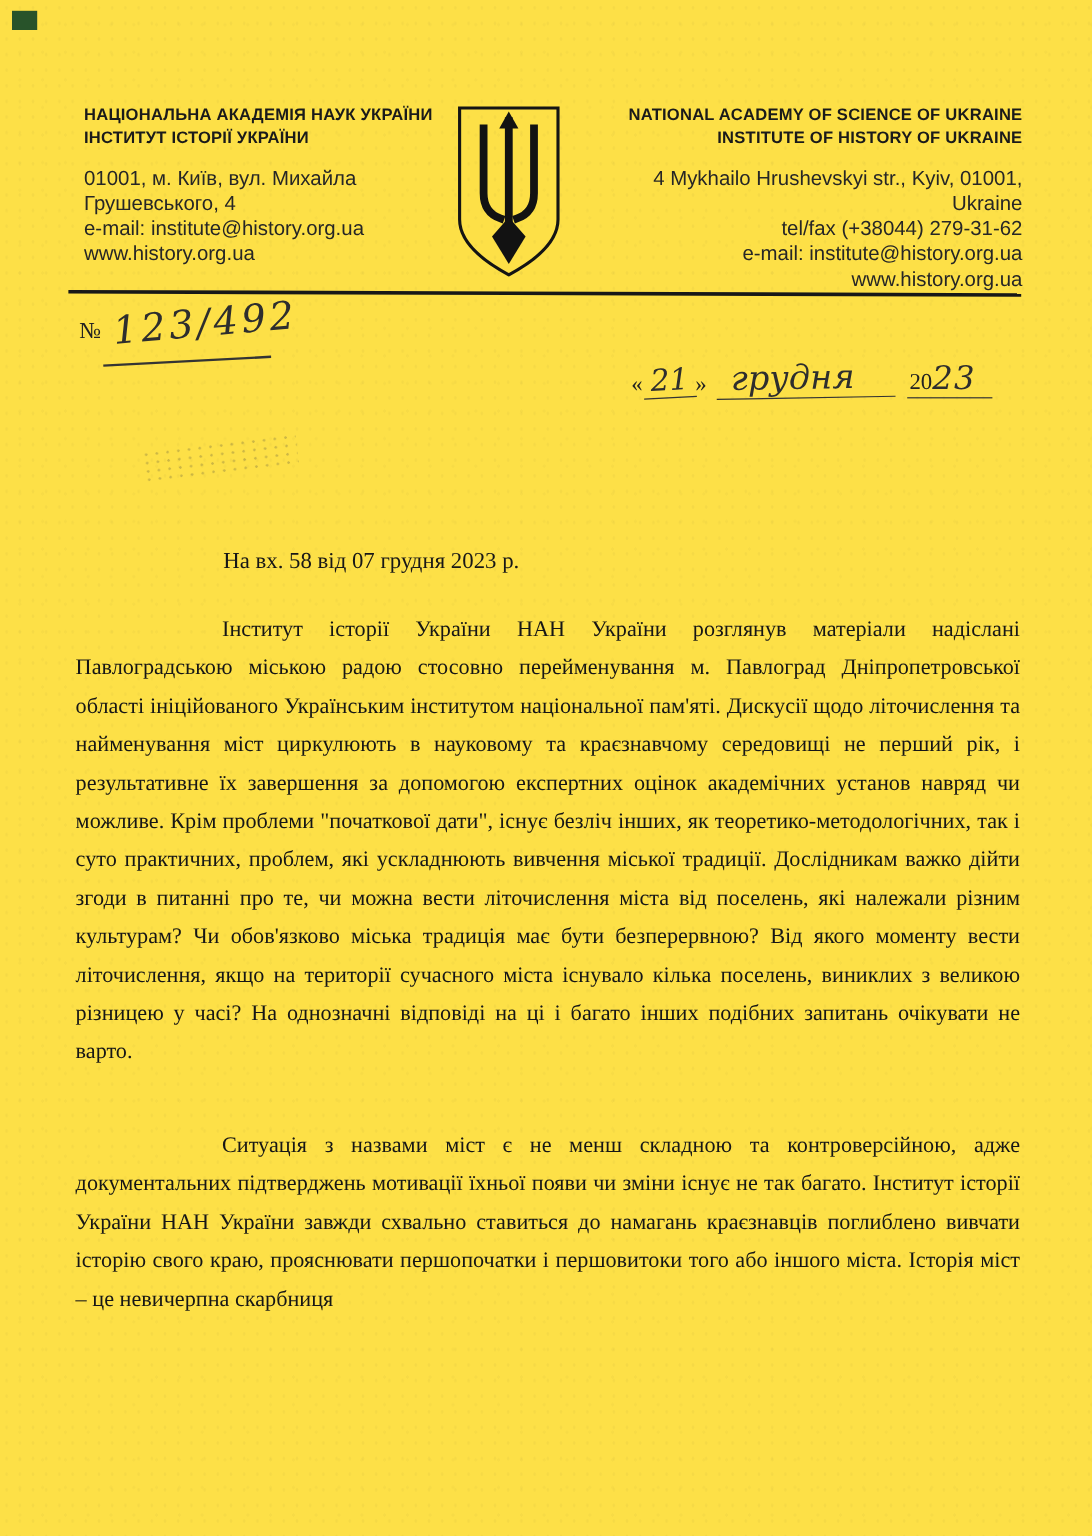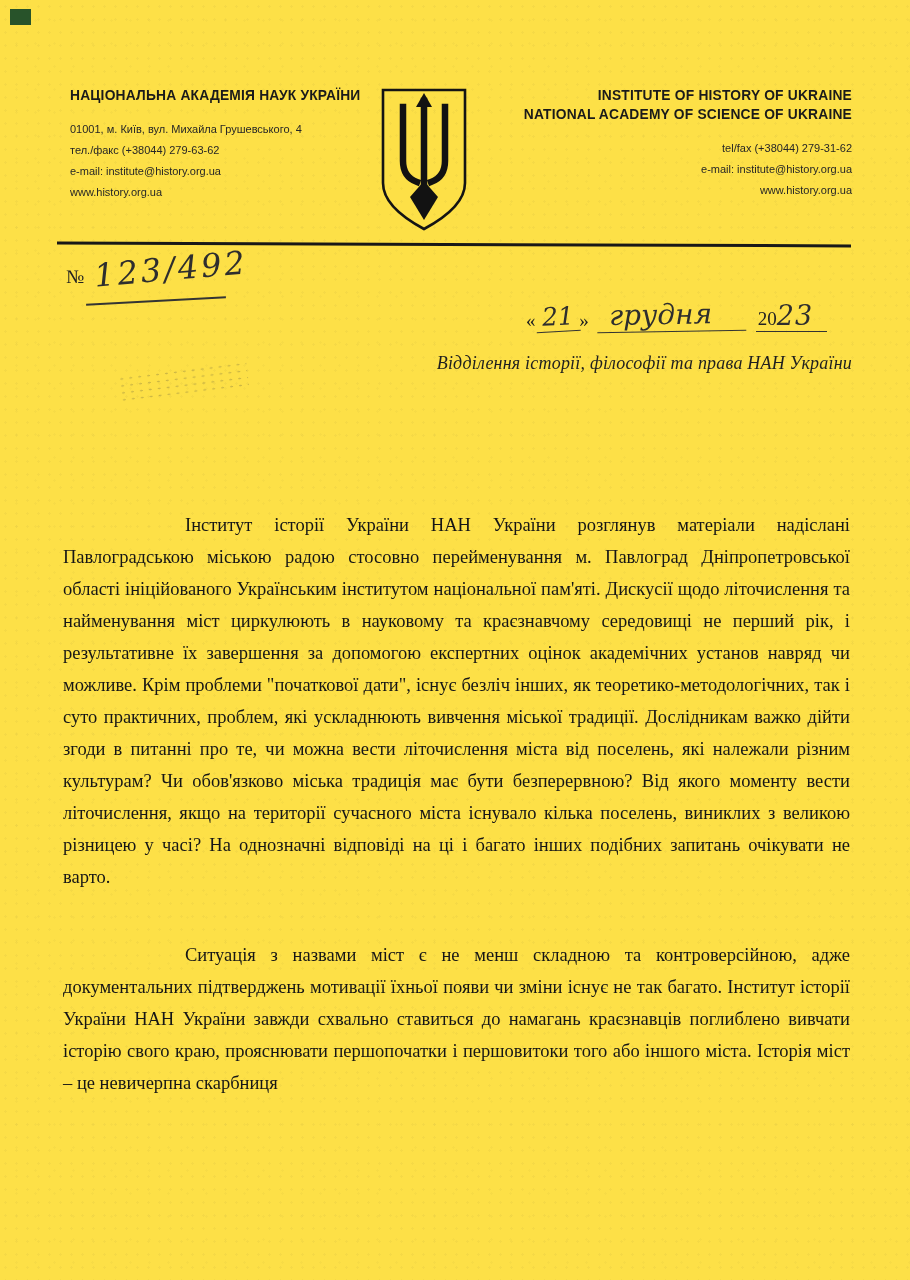--- a/index.html
+++ b/index.html
@@ -9,21 +9,21 @@
         background-image:
           radial-gradient(rgba(50,50,50,.10) 1px, transparent 1.3px),
           radial-gradient(rgba(50,50,50,.07) 1px, transparent 1.3px);
         background-size:11px 13px,19px 23px;background-position:0 0,7px 9px;}
   .corner-mark{position:absolute;left:10px;top:9px;width:21px;height:16px;background:#28532a;}
 
   
   .h-left{position:absolute;left:70px;top:86px;width:318px;}
   .h-right{position:absolute;left:486px;top:86px;width:366px;text-align:right;}
   .org{font-weight:bold;font-size:13.8px;line-height:19px;letter-spacing:.2px;color:#1a1a1a;}
-  .contact{margin-top:14px;font-size:11px;line-height:21px;color:#262626;}
+  .contact{margin-top:14px;font-size:17px;line-height:21px;color:#262626;}
   .emblem{position:absolute;left:377px;top:87px;width:94px;height:146px;}
 
   .rule{position:absolute;left:57px;top:243px;width:794px;height:3px;background:#181818;transform:rotate(.2deg);}
 
   
   .serif{font-family:"Liberation Serif",serif;}
   .hand{font-family:"DejaVu Serif",serif;font-style:italic;color:#2e2e2e;}
   .no-label{position:absolute;left:66px;top:266px;font-family:"Liberation Serif",serif;font-size:19px;color:#222;}
   .no-val{position:absolute;left:94px;top:250px;font-size:32px;letter-spacing:3px;transform:rotate(-5deg);}
   .no-line{position:absolute;left:86px;top:300px;width:140px;height:2px;background:#343434;transform:rotate(-3deg);}
@@ -49,69 +49,70 @@
 </head>
 <body>
 
 <div class="page">
   <div class="noise"></div>
   <div class="corner-mark"></div>
 
   <div class="h-left">
     <div class="org">
       <div>НАЦІОНАЛЬНА АКАДЕМІЯ НАУК УКРАЇНИ</div>
+      <div>ІНСТИТУТ ІСТОРІЇ УКРАЇНИ</div>
     </div>
     <div class="contact">
       <div>01001, м. Київ, вул. Михайла Грушевського, 4</div>
-      <div>тел./факс (+38044) 279-63-62</div>
       <div>e-mail: institute@history.org.ua</div>
       <div>www.history.org.ua</div>
     </div>
   </div>
 
   <div class="emblem">
     <svg viewBox="0 0 94 146" width="94" height="146" xmlns="http://www.w3.org/2000/svg">
       <path d="M6 3 H88 V96 Q88 120 47 142 Q6 120 6 96 Z" fill="none" stroke="#141414" stroke-width="2.6"></path>
       <g stroke="#121212" stroke-width="6.5" fill="none" stroke-linecap="square">
         <path d="M47 14 V100"></path>
         <path d="M26 20 V74 Q26 90 40 95"></path>
         <path d="M68 20 V74 Q68 90 54 95"></path>
       </g>
       <path d="M47 6 L39 20 H55 Z" fill="#121212"></path>
       <path d="M47 94 L33 110 L47 133 L61 110 Z" fill="#121212"></path>
     </svg>
   </div>
 
   <div class="h-right">
     <div class="org">
+      <div>NATIONAL ACADEMY OF SCIENCE OF UKRAINE</div>
       <div>INSTITUTE OF HISTORY OF UKRAINE</div>
-      <div>NATIONAL ACADEMY OF SCIENCE OF UKRAINE</div>
     </div>
     <div class="contact">
+      <div>4 Mykhailo Hrushevskyi str., Kyiv, 01001, Ukraine</div>
       <div>tel/fax (+38044) 279-31-62</div>
       <div>e-mail: institute@history.org.ua</div>
       <div>www.history.org.ua</div>
     </div>
   </div>
 
   <div class="rule"></div>
 
   <div class="no-label">№</div>
   <div class="no-val hand">123/492</div>
   <div class="no-line"></div>
 
   <div class="date-row serif">
     <span>«</span>
       <span class="hand d-day">21</span>
       <span>»</span>
       <span class="hand d-month">грудня</span>
       <span class="d-year"><span>20</span><span class="hand">23</span></span>
   </div>
 
-  <div class="addressee">Відділення історії, філософії та права НАН України</div>
   <div class="smudge"></div>
 
+  <div class="incoming">На вх. 58 від 07 грудня 2023 р.</div>
 
   <div class="body-text">
     <p>Інститут історії України НАН України розглянув матеріали надіслані Павлоградською міською радою стосовно перейменування м. Павлоград Дніпропетровської області ініційованого Українським інститутом національної пам'яті. Дискусії щодо літочислення та найменування міст циркулюють в науковому та краєзнавчому середовищі не перший рік, і результативне їх завершення за допомогою експертних оцінок академічних установ навряд чи можливе. Крім проблеми "початкової дати", існує безліч інших, як теоретико-методологічних, так і суто практичних, проблем, які ускладнюють вивчення міської традиції. Дослідникам важко дійти згоди в питанні про те, чи можна вести літочислення міста від поселень, які належали різним культурам? Чи обов'язково міська традиція має бути безперервною? Від якого моменту вести літочислення, якщо на території сучасного міста існувало кілька поселень, виниклих з великою різницею у часі? На однозначні відповіді на ці і багато інших подібних запитань очікувати не варто.</p>
     <p>Ситуація з назвами міст є не менш складною та контроверсійною, адже документальних підтверджень мотивації їхньої появи чи зміни існує не так багато. Інститут історії України НАН України завжди схвально ставиться до намагань краєзнавців поглиблено вивчати історію свого краю, прояснювати першопочатки і першовитоки того або іншого міста. Історія міст – це невичерпна скарбниця</p>
   </div>
 </div>
 
 </body></html>

